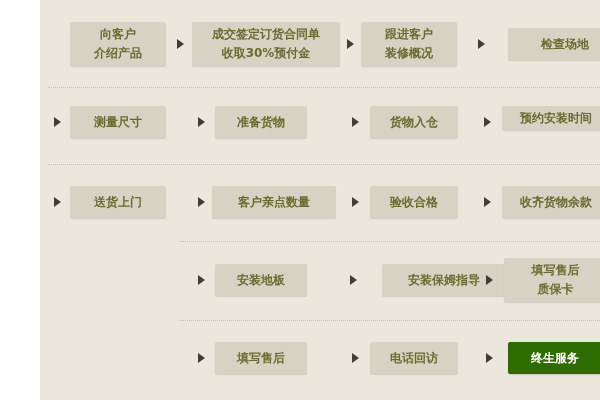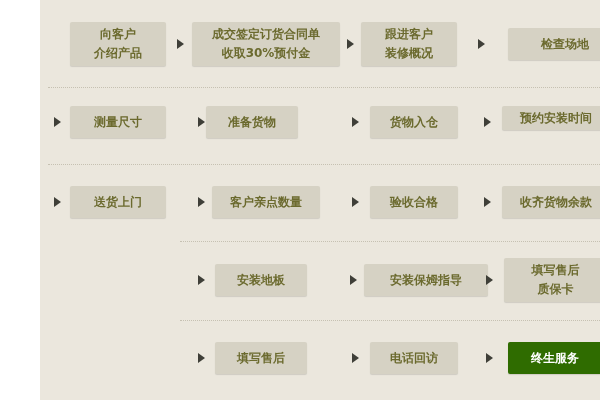--- a/index.html
+++ b/index.html
@@ -58,43 +58,43 @@
   <div class="box" style="left:321px;top:22px;width:96px;height:44px">跟进客户
 装修概况</div>
   <div class="arrow" style="left:438px;top:39px"></div>
   <div class="box" style="left:468px;top:28px;width:114px;height:32px">检查场地</div>
 
   <div class="dotline" style="left:8px;top:87px;width:584px"></div>
 
   <div class="arrow" style="left:14px;top:117px"></div>
   <div class="box" style="left:30px;top:106px;width:96px;height:32px">测量尺寸</div>
   <div class="arrow" style="left:158px;top:117px"></div>
-  <div class="box" style="left:166px;top:106px;width:92px;height:32px">准备货物</div>
+  <div class="box" style="left:175px;top:106px;width:92px;height:32px">准备货物</div>
   <div class="arrow" style="left:312px;top:117px"></div>
   <div class="box" style="left:330px;top:106px;width:88px;height:32px">货物入仓</div>
   <div class="arrow" style="left:444px;top:117px"></div>
   <div class="box" style="left:462px;top:106px;width:108px;height:24px">预约安装时间</div>
 
   <div class="dotline" style="left:8px;top:164px;width:584px"></div>
 
   <div class="arrow" style="left:14px;top:197px"></div>
   <div class="box" style="left:30px;top:186px;width:96px;height:32px">送货上门</div>
   <div class="arrow" style="left:158px;top:197px"></div>
-  <div class="box" style="left:172px;top:186px;width:108px;height:32px">客户亲点数量</div>
+  <div class="box" style="left:172px;top:186px;width:124px;height:32px">客户亲点数量</div>
   <div class="arrow" style="left:312px;top:197px"></div>
   <div class="box" style="left:330px;top:186px;width:88px;height:32px">验收合格</div>
   <div class="arrow" style="left:444px;top:197px"></div>
   <div class="box" style="left:462px;top:186px;width:108px;height:32px">收齐货物余款</div>
 
   <div class="dotline" style="left:140px;top:241px;width:452px"></div>
 
   <div class="arrow" style="left:158px;top:275px"></div>
   <div class="box" style="left:175px;top:264px;width:92px;height:32px">安装地板</div>
   <div class="arrow" style="left:310px;top:275px"></div>
-  <div class="box" style="left:324px;top:264px;width:124px;height:32px">安装保姆指导</div>
+  <div class="box" style="left:342px;top:264px;width:124px;height:32px">安装保姆指导</div>
   <div class="arrow" style="left:446px;top:275px"></div>
   <div class="box" style="left:464px;top:258px;width:103px;height:44px">填写售后
 质保卡</div>
 
   <div class="dotline" style="left:140px;top:320px;width:452px"></div>
 
   <div class="arrow" style="left:158px;top:353px"></div>
   <div class="box" style="left:175px;top:342px;width:92px;height:32px">填写售后</div>
   <div class="arrow" style="left:312px;top:353px"></div>
   <div class="box" style="left:330px;top:342px;width:88px;height:32px">电话回访</div>

